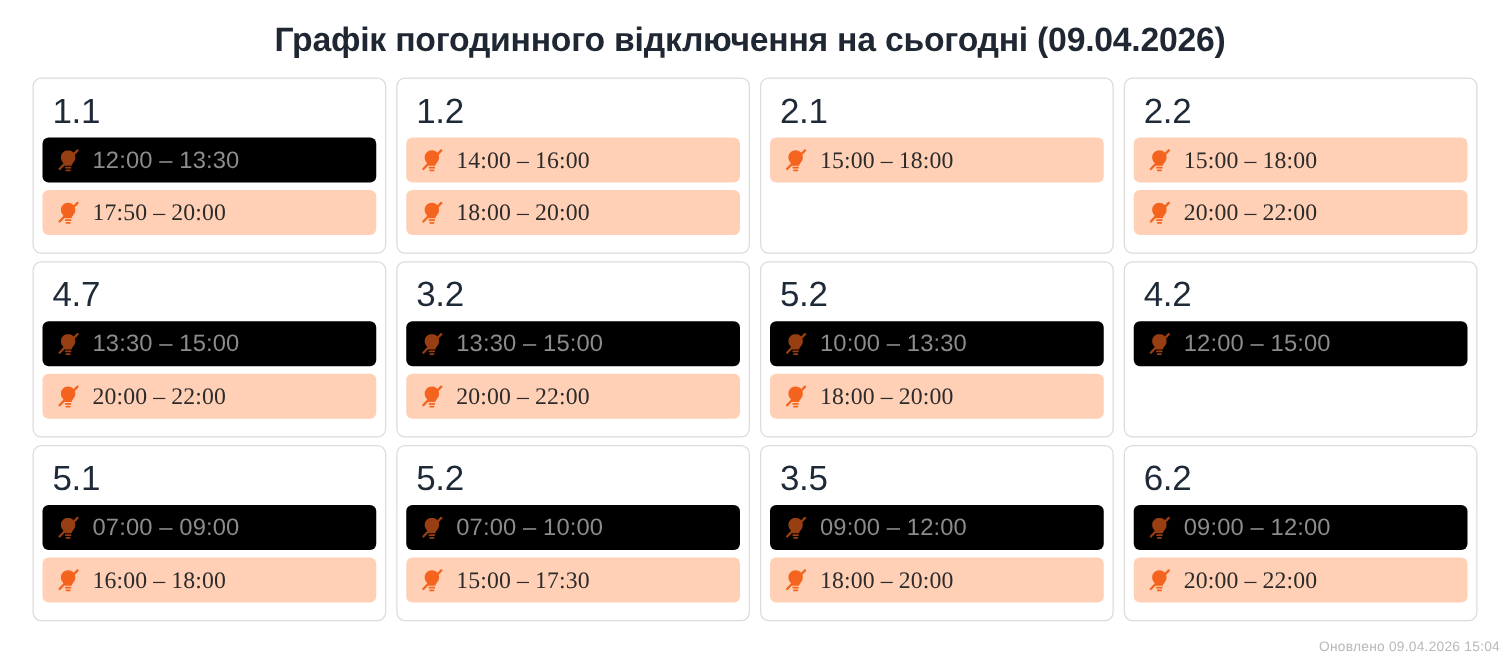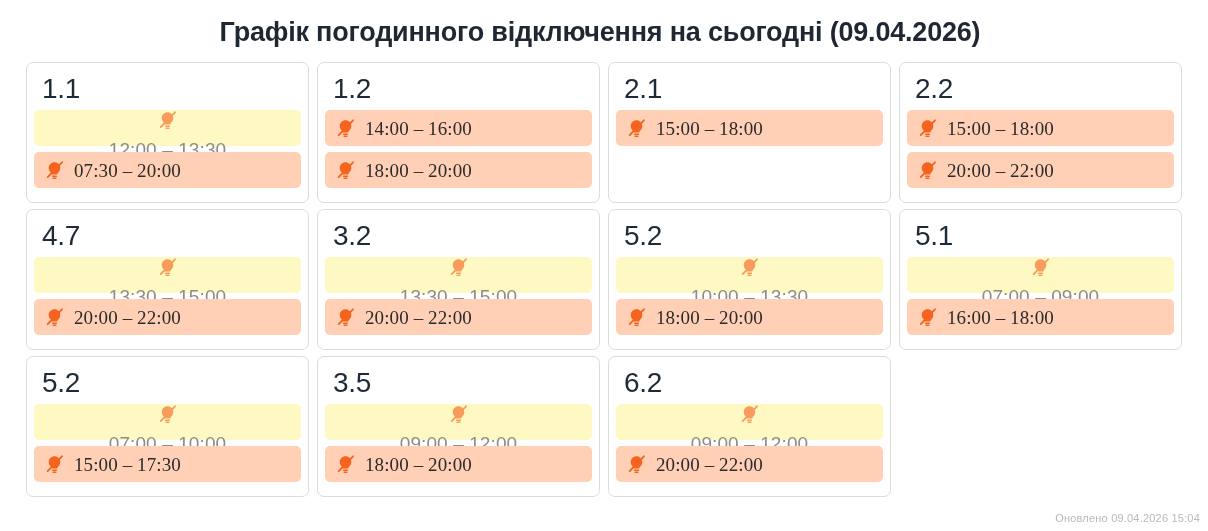--- a/index.html
+++ b/index.html
@@ -71,22 +71,21 @@
     display: flex;
     align-items: center;
     gap: 9px;
     height: 36px;
     border-radius: 5px;
     padding: 0 10px;
     box-sizing: border-box;
   }
 
   .slot.past {
-    background: #fef9c3;
-    flex-direction: column;
+    background: #000000;
   }
   .slot.active {
     background: #ffd0b5;
   }
 
   .slot-icon {
     width: 21px;
     height: 21px;
     flex: 0 0 21px;
     display: block;
@@ -141,21 +140,21 @@
           <span class="slot-time">12:00 – 13:30</span>
         </div>
         <div class="slot active">
           <svg viewBox="0 0 24 24" class="slot-icon">
             <path d="M12 2.6c-3.7 0-6.6 2.9-6.6 6.5 0 2.4 1.2 4 2.3 5.2.6.7 1 1.2 1 1.9v.5h6.6v-.5c0-.7.4-1.2 1-1.9 1.1-1.2 2.3-2.8 2.3-5.2 0-3.6-2.9-6.5-6.6-6.5z" fill="#f4641e"></path>
             <rect x="9" y="17.6" width="6" height="1.7" rx="0.8" fill="#f4641e"></rect>
             <rect x="9.7" y="20.1" width="4.6" height="1.7" rx="0.8" fill="#f4641e"></rect>
             <path d="M20.4 1.6 L22.6 3.8 L4.3 22.1 L2.1 19.9 Z" fill="#ffffff" opacity="0.0"></path>
             <line x1="20.6" y1="2.6" x2="4.2" y2="19.6" stroke="#f4641e" stroke-width="2.1" stroke-linecap="round"></line>
           </svg>
-          <span class="slot-time">07:30 – 20:00</span>
+          <span class="slot-time">17:50 – 20:00</span>
         </div>
       </div>
     </div>
     <div class="card">
       <div class="card-title">1.2</div>
       <div class="slots">
         <div class="slot active">
           <svg viewBox="0 0 24 24" class="slot-icon">
             <path d="M12 2.6c-3.7 0-6.6 2.9-6.6 6.5 0 2.4 1.2 4 2.3 5.2.6.7 1 1.2 1 1.9v.5h6.6v-.5c0-.7.4-1.2 1-1.9 1.1-1.2 2.3-2.8 2.3-5.2 0-3.6-2.9-6.5-6.6-6.5z" fill="#f4641e"></path>
             <rect x="9" y="17.6" width="6" height="1.7" rx="0.8" fill="#f4641e"></rect>
@@ -286,20 +285,35 @@
             <rect x="9" y="17.6" width="6" height="1.7" rx="0.8" fill="#f4641e"></rect>
             <rect x="9.7" y="20.1" width="4.6" height="1.7" rx="0.8" fill="#f4641e"></rect>
             <path d="M20.4 1.6 L22.6 3.8 L4.3 22.1 L2.1 19.9 Z" fill="#ffffff" opacity="0.0"></path>
             <line x1="20.6" y1="2.6" x2="4.2" y2="19.6" stroke="#f4641e" stroke-width="2.1" stroke-linecap="round"></line>
           </svg>
           <span class="slot-time">18:00 – 20:00</span>
         </div>
       </div>
     </div>
     <div class="card">
+      <div class="card-title">4.2</div>
+      <div class="slots">
+        <div class="slot past">
+          <svg viewBox="0 0 24 24" class="slot-icon">
+            <path d="M12 2.6c-3.7 0-6.6 2.9-6.6 6.5 0 2.4 1.2 4 2.3 5.2.6.7 1 1.2 1 1.9v.5h6.6v-.5c0-.7.4-1.2 1-1.9 1.1-1.2 2.3-2.8 2.3-5.2 0-3.6-2.9-6.5-6.6-6.5z" fill="#f4641e"></path>
+            <rect x="9" y="17.6" width="6" height="1.7" rx="0.8" fill="#f4641e"></rect>
+            <rect x="9.7" y="20.1" width="4.6" height="1.7" rx="0.8" fill="#f4641e"></rect>
+            <path d="M20.4 1.6 L22.6 3.8 L4.3 22.1 L2.1 19.9 Z" fill="#ffffff" opacity="0.0"></path>
+            <line x1="20.6" y1="2.6" x2="4.2" y2="19.6" stroke="#f4641e" stroke-width="2.1" stroke-linecap="round"></line>
+          </svg>
+          <span class="slot-time">12:00 – 15:00</span>
+        </div>
+      </div>
+    </div>
+    <div class="card">
       <div class="card-title">5.1</div>
       <div class="slots">
         <div class="slot past">
           <svg viewBox="0 0 24 24" class="slot-icon">
             <path d="M12 2.6c-3.7 0-6.6 2.9-6.6 6.5 0 2.4 1.2 4 2.3 5.2.6.7 1 1.2 1 1.9v.5h6.6v-.5c0-.7.4-1.2 1-1.9 1.1-1.2 2.3-2.8 2.3-5.2 0-3.6-2.9-6.5-6.6-6.5z" fill="#f4641e"></path>
             <rect x="9" y="17.6" width="6" height="1.7" rx="0.8" fill="#f4641e"></rect>
             <rect x="9.7" y="20.1" width="4.6" height="1.7" rx="0.8" fill="#f4641e"></rect>
             <path d="M20.4 1.6 L22.6 3.8 L4.3 22.1 L2.1 19.9 Z" fill="#ffffff" opacity="0.0"></path>
             <line x1="20.6" y1="2.6" x2="4.2" y2="19.6" stroke="#f4641e" stroke-width="2.1" stroke-linecap="round"></line>
           </svg>

